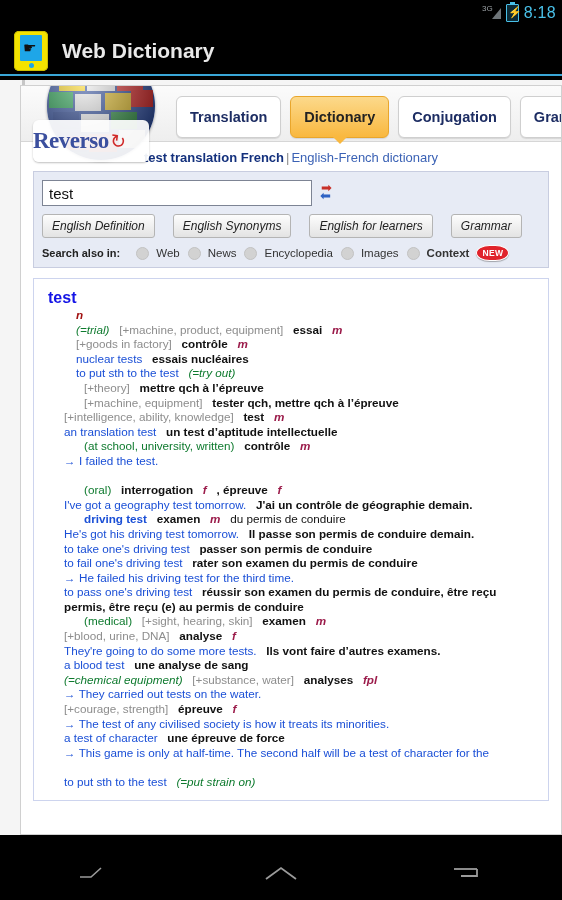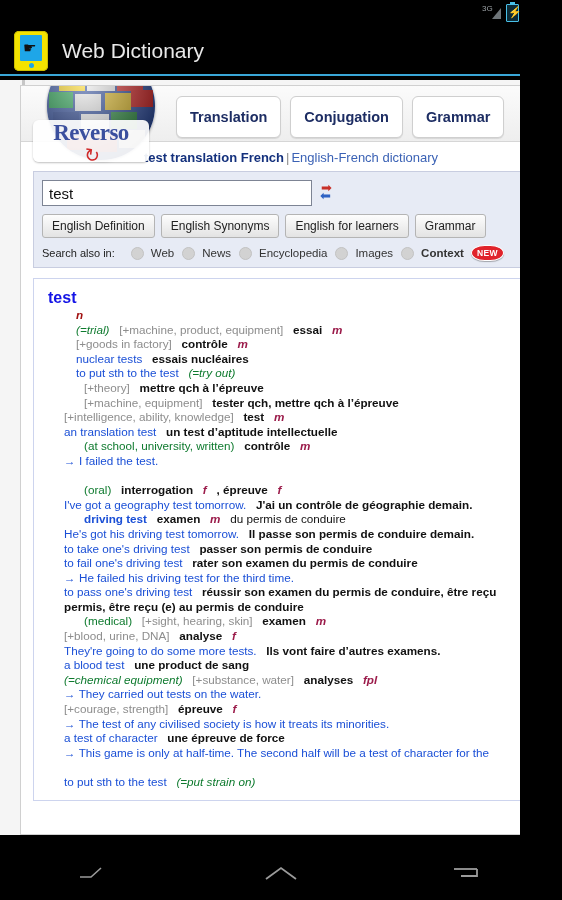--- a/index.html
+++ b/index.html
@@ -2,21 +2,21 @@
 <html><head>
 <meta charset="utf-8">
 <style>
   html, body {
     margin: 0; padding: 0;
     width: 562px; height: 900px;
     background: #000;
     font-family: "Liberation Sans", sans-serif;
     overflow: hidden;
   }
-  #screen { position: relative; width: 520px; height: 900px; background: #000; overflow: hidden; }
+  #screen { position: relative; width: 562px; height: 900px; background: #000; overflow: hidden; }
 
   
   .statusbar {
     position: absolute; left: 0; top: 0; width: 562px; height: 26px;
     background: #000; color: #49c0e8;
   }
   .statusbar .right {
     position: absolute; right: 6px; top: 0; height: 26px;
     display: flex; align-items: center; gap: 5px;
   }
@@ -50,21 +50,21 @@
     background: #1ea6e8; border-radius: 1px;
   }
   .applogo .homedot {
     position: absolute; left: 15px; bottom: 3px; width: 5px; height: 5px;
     border-radius: 50%; background: #1ea6e8;
   }
   .applogo .hand {
     position: absolute; left: 9px; top: 9px; width: 14px; height: 15px;
     color: #111; font-size: 15px; line-height: 15px;
   }
-  .apptitle { color: #e9e9e9; font-size: 21px; margin-left: 14px; font-weight: normal; }
+  .apptitle { color: #e9e9e9; font-size: 21px; margin-left: 14px; font-weight: bold; }
   .ab-underline {
     position: absolute; left: 0; top: 74px; width: 562px; height: 2px; background: #3aa7d8;
   }
 
   
   .webview {
     position: absolute; left: 0; top: 80px; width: 562px; height: 755px;
     background: #f5f5f5; overflow: hidden;
   }
   .page {
@@ -134,23 +134,22 @@
   }
   .globe .flagwrap { position: absolute; inset: 0; }
   .globe .fl { position: absolute; }
   .globe .shade {
     position: absolute; inset: 0; border-radius: 50%;
     background: radial-gradient(circle at 34% 30%, rgba(255,255,255,.45), rgba(0,0,0,.40) 78%);
   }
   .rvlogo {
     position: absolute; left: 12px; top: 34px; width: 116px; height: 42px; z-index: 6;
     background: rgba(255,255,255,.92); border-radius: 6px;
-    display: flex; align-items: center; justify-content: space-between;
+    display: flex; align-items: center; justify-content: flex-start;
     box-shadow: 0 1px 2px rgba(0,0,0,.25);
-    flex-direction: column;
   }
   .rvlogo .txt {
     font-size: 23px; font-weight: bold; color: #3b4f9e; letter-spacing: -.5px;
     font-family: "Liberation Serif", serif;
   }
   .rvlogo .swoosh {
     margin-left: 1px; font-size: 19px; color: #d02a2a; line-height: 1;
     display: inline-block; transform: rotate(8deg);
   }
 
@@ -183,31 +182,31 @@
     width: 0; height: 0; border-left: 5px solid transparent; border-right: 5px solid transparent;
     border-top: 6px solid #9aa0ad;
   }
   .swap {
     position: relative; width: 20px; height: 20px; flex: none;
   }
   .swap .a1, .swap .a2 { position: absolute; font-size: 13px; line-height: 10px; }
   .swap .a1 { color: #c8312a; left: 1px; top: 0; }
   .swap .a2 { color: #2f62c4; left: 0px; top: 8px; }
 
-  .btnrow { display: flex; gap: 6px; margin-top: 8px; }
+  .btnrow { display: flex; gap: 18px; margin-top: 8px; font-style: italic; }
   .sbtn {
     height: 22px; padding: 0 9px; display: flex; align-items: center;
     font-size: 12px; color: #222; border: 1px solid #b4b4b4; border-radius: 3px;
     background: linear-gradient(180deg,#fdfdfd,#e3e3e3);
     white-space: nowrap;
   }
   .alsorow {
     display: flex; align-items: center; gap: 0px; margin-top: 7px; font-size: 11.5px; color: #222;
   }
-  .alsorow .lbl { font-weight: normal; font-size: 11px; margin-right: 8px; text-align: right; }
+  .alsorow .lbl { font-weight: bold; font-size: 11px; margin-right: 8px; text-align: right; }
   .radio {
     width: 11px; height: 11px; border-radius: 50%; background: #d2d2d2;
     border: 1px solid #c2c2c2; margin: 0 7px 0 8px; flex: none;
   }
   .alsorow .opt { color: #333; }
   .alsorow .opt.bold { font-weight: bold; }
   .newbadge {
     margin-left: 7px; background: #e0232b; color: #fff; font-size: 8.5px; font-weight: bold;
     border-radius: 50%/60%; padding: 2px 5px; letter-spacing: .4px;
     border: 1px solid #fff; box-shadow: 0 1px 1px rgba(0,0,0,.3);
@@ -306,20 +305,21 @@
           </div>
           <div class="shade"></div>
         </div>
         <div class="rvlogo">
           <span class="txt">Reverso</span>
           <span class="swoosh">↻</span>
         </div>
 
         <div class="tabs">
           <div class="tab">Translation</div>
+          <div class="tab active">Dictionary</div>
           <div class="tab">Conjugation</div>
           <div class="tab">Grammar</div>
         </div>
       </div>
 
       <div class="titleline">
         <b>test translation French</b><span class="sep">|</span><span class="sub">English-French dictionary</span>
       </div>
 
       <div class="searchpanel">
@@ -374,21 +374,21 @@
             <div class="ln i3"><span class="sp src" style="font-weight: bold;">driving test</span><span class="sp">&nbsp;&nbsp;&nbsp;</span><span class="sp tr">examen</span><span class="sp">&nbsp;&nbsp;&nbsp;</span><span class="sp g">m</span><span class="sp">&nbsp;&nbsp;&nbsp;</span><span class="sp fr" style="font-weight: normal;">du permis de conduire</span></div>
             <div class="ln i1"><span class="sp src">He's got his driving test tomorrow.</span><span class="sp">&nbsp;&nbsp;&nbsp;</span><span class="sp fr">Il passe son permis de conduire demain.</span></div>
             <div class="ln i1"><span class="sp src">to take one's driving test</span><span class="sp">&nbsp;&nbsp;&nbsp;</span><span class="sp fr">passer son permis de conduire</span></div>
             <div class="ln i1"><span class="sp src">to fail one's driving test</span><span class="sp">&nbsp;&nbsp;&nbsp;</span><span class="sp fr">rater son examen du permis de conduire</span></div>
             <div class="ln i1"><span class="sp ex">→ He failed his driving test for the third time.</span></div>
             <div class="ln i1"><span class="sp src">to pass one's driving test</span><span class="sp">&nbsp;&nbsp;&nbsp;</span><span class="sp fr">réussir son examen du permis de conduire, être reçu</span></div>
             <div class="ln i1"><span class="sp fr">permis, être reçu (e)   au permis de conduire</span></div>
             <div class="ln i3"><span class="sp glossn">(medical)</span><span class="sp">&nbsp;&nbsp;&nbsp;</span><span class="sp ctx">[+sight, hearing, skin]</span><span class="sp">&nbsp;&nbsp;&nbsp;</span><span class="sp tr">examen</span><span class="sp">&nbsp;&nbsp;&nbsp;</span><span class="sp g">m</span></div>
             <div class="ln i1"><span class="sp ctx">[+blood, urine, DNA]</span><span class="sp">&nbsp;&nbsp;&nbsp;</span><span class="sp tr">analyse</span><span class="sp">&nbsp;&nbsp;&nbsp;</span><span class="sp g">f</span></div>
             <div class="ln i1"><span class="sp src">They're going to do some more tests.</span><span class="sp">&nbsp;&nbsp;&nbsp;</span><span class="sp fr">Ils vont faire d’autres examens.</span></div>
-            <div class="ln i1"><span class="sp src">a blood test</span><span class="sp">&nbsp;&nbsp;&nbsp;</span><span class="sp fr">une product de sang</span></div>
+            <div class="ln i1"><span class="sp src">a blood test</span><span class="sp">&nbsp;&nbsp;&nbsp;</span><span class="sp fr">une analyse de sang</span></div>
             <div class="ln i1"><span class="sp gloss">(=chemical equipment)</span><span class="sp">&nbsp;&nbsp;&nbsp;</span><span class="sp ctx">[+substance, water]</span><span class="sp">&nbsp;&nbsp;&nbsp;</span><span class="sp tr">analyses</span><span class="sp">&nbsp;&nbsp;&nbsp;</span><span class="sp g">fpl</span></div>
             <div class="ln i1"><span class="sp ex">→ They carried out tests on the water.</span></div>
             <div class="ln i1"><span class="sp ctx">[+courage, strength]</span><span class="sp">&nbsp;&nbsp;&nbsp;</span><span class="sp tr">épreuve</span><span class="sp">&nbsp;&nbsp;&nbsp;</span><span class="sp g">f</span></div>
             <div class="ln i1"><span class="sp ex">→ The test of any civilised society is how it treats its minorities.</span></div>
             <div class="ln i1"><span class="sp src">a test of character</span><span class="sp">&nbsp;&nbsp;&nbsp;</span><span class="sp fr">une épreuve de force</span></div>
             <div class="ln i1"><span class="sp ex">→ This game is only at half-time. The second half will be a test of character for the</span></div>
             <div class="ln i0">&nbsp;</div>
             <div class="ln i1"><span class="sp src">to put sth to the test</span><span class="sp">&nbsp;&nbsp;&nbsp;</span><span class="sp gloss">(=put strain on)</span></div>
           </div>
       </div>

